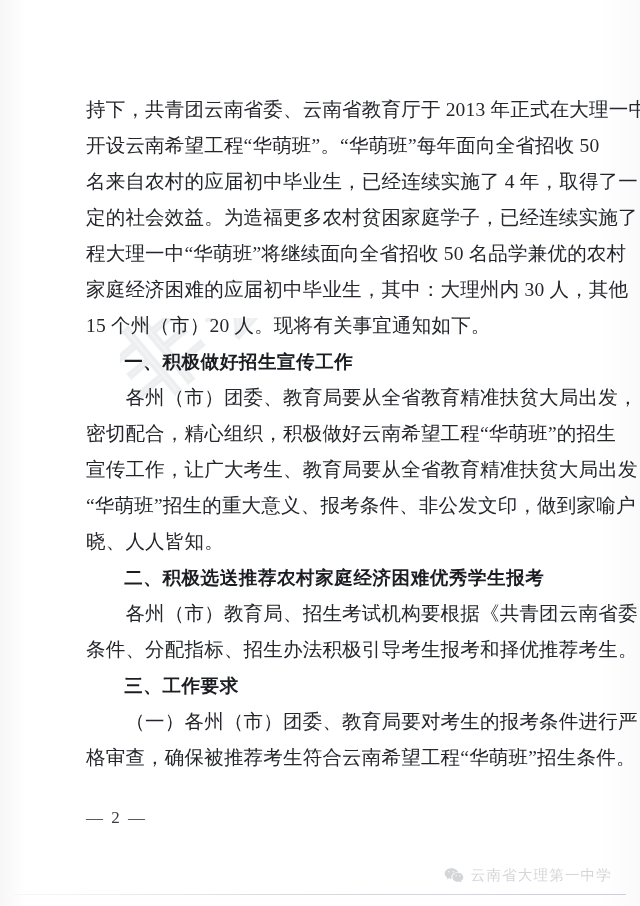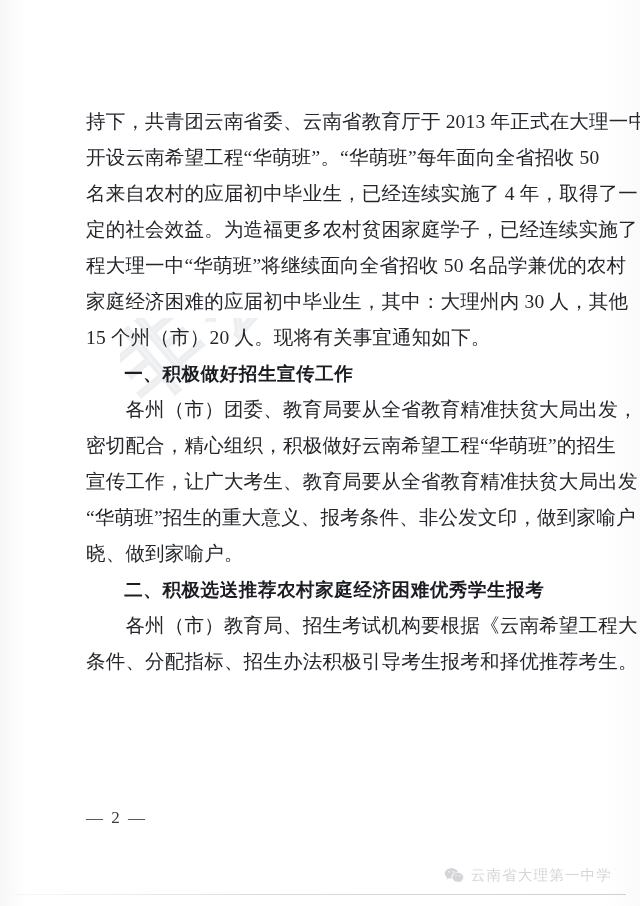--- a/index.html
+++ b/index.html
@@ -55,21 +55,20 @@
     white-space: nowrap;
     -webkit-text-stroke: 1px rgba(120, 128, 145, 0.05);
   }
 
   
   #doc-body {
     position: absolute;
     left: 86px;
     top: 92px;
     width: 478px;
-    margin-top: 12px;
   }
 
   .line {
     font-size: 19.5px;
     line-height: 36px;
     color: #24262b;
     white-space: pre;
     letter-spacing: 0.2px;
     font-family: "Liberation Serif", "DejaVu Serif", serif;
   }
@@ -156,28 +155,35 @@
         <div class="line">15 个州（市）20 人。现将有关事宜通知如下。</div>
       </div>
       <div class="para">
         <div class="line heading">　　一、积极做好招生宣传工作</div>
       </div>
       <div class="para">
         <div class="line">　　各州（市）团委、教育局要从全省教育精准扶贫大局出发，</div>
         <div class="line">密切配合，精心组织，积极做好云南希望工程“华萌班”的招生</div>
         <div class="line">宣传工作，让广大考生、教育局要从全省教育精准扶贫大局出发</div>
         <div class="line">“华萌班”招生的重大意义、报考条件、非公发文印，做到家喻户</div>
-        <div class="line">晓、做到家喻户。</div>
+        <div class="line">晓、人人皆知。</div>
       </div>
       <div class="para">
         <div class="line heading">　　二、积极选送推荐农村家庭经济困难优秀学生报考</div>
       </div>
       <div class="para">
-        <div class="line">　　各州（市）教育局、招生考试机构要根据《云南希望工程大</div>
+        <div class="line">　　各州（市）教育局、招生考试机构要根据《共青团云南省委</div>
         <div class="line">条件、分配指标、招生办法积极引导考生报考和择优推荐考生。</div>
+      </div>
+      <div class="para">
+        <div class="line heading">　　三、工作要求</div>
+      </div>
+      <div class="para">
+        <div class="line">　　（一）各州（市）团委、教育局要对考生的报考条件进行严</div>
+        <div class="line">格审查，确保被推荐考生符合云南希望工程“华萌班”招生条件。</div>
       </div>
     </div>
 
   <div id="page-number">— 2 —</div>
 
   <div id="footer-bar">
     <div id="wechat-mark">
       <span class="wc-logo-wrap">
         <svg class="wc-logo" viewBox="0 0 24 20" xmlns="http://www.w3.org/2000/svg" aria-hidden="true">
           <path d="M8.6 1.2C4.3 1.2 0.9 4.0 0.9 7.5c0 2.0 1.1 3.8 2.9 5.0l-0.7 2.2 2.5-1.3c0.9 0.3 1.9 0.4 2.9 0.4 0.2 0 0.5 0 0.7 0-0.2-0.5-0.3-1.1-0.3-1.7 0-3.4 3.3-6.1 7.4-6.1 0.3 0 0.5 0 0.8 0C16.4 3.3 12.9 1.2 8.6 1.2z M5.9 6.3c-0.5 0-0.9-0.4-0.9-0.9 0-0.5 0.4-0.9 0.9-0.9 0.5 0 0.9 0.4 0.9 0.9C6.8 5.9 6.4 6.3 5.9 6.3z M11.2 6.3c-0.5 0-0.9-0.4-0.9-0.9 0-0.5 0.4-0.9 0.9-0.9 0.5 0 0.9 0.4 0.9 0.9C12.1 5.9 11.7 6.3 11.2 6.3z" fill="#9a9ca1"></path>

